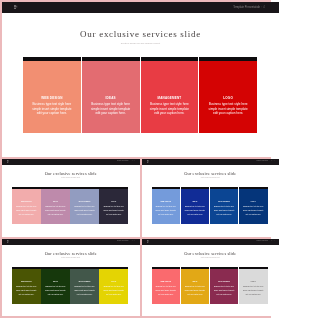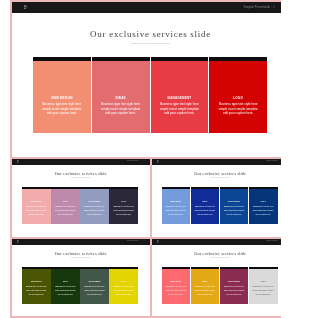--- a/index.html
+++ b/index.html
@@ -1,18 +1,18 @@
 <!DOCTYPE html>
 <html><head>
 <meta charset="utf-8">
 <style>
   html,body{margin:0;padding:0;}
   body{width:281px;height:318px;overflow:hidden;background:#fff;
        font-family:"Liberation Serif",serif;-webkit-font-smoothing:antialiased;}
-  .page{position:relative;width:271px;height:318px;background:#ecb9bb;margin-left:10px;}
+  .page{position:relative;width:271px;height:318px;background:#ecb9bb;}
 
   
   .slide{position:absolute;background:#ffffff;overflow:hidden;}
   .topbar{position:absolute;left:0;top:0;width:100%;background:#191619;}
   .logo{position:absolute;display:block;line-height:0;font-size:0;}
   .logo svg{display:block;}
   #hero .logo{left:12px;top:2.6px;width:3.6px;height:4.6px;}
   .thumb .logo{left:5px;top:1.2px;width:2.3px;height:2.8px;}
   .wm{position:absolute;color:#8f8a8a;white-space:nowrap;font-family:"Liberation Sans",sans-serif;}
   .wmdots{position:absolute;color:#6e6a6a;white-space:nowrap;font-family:"Liberation Sans",sans-serif;}

